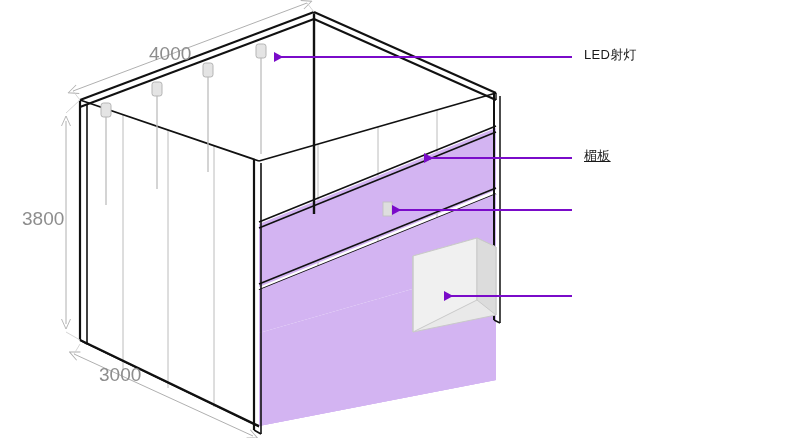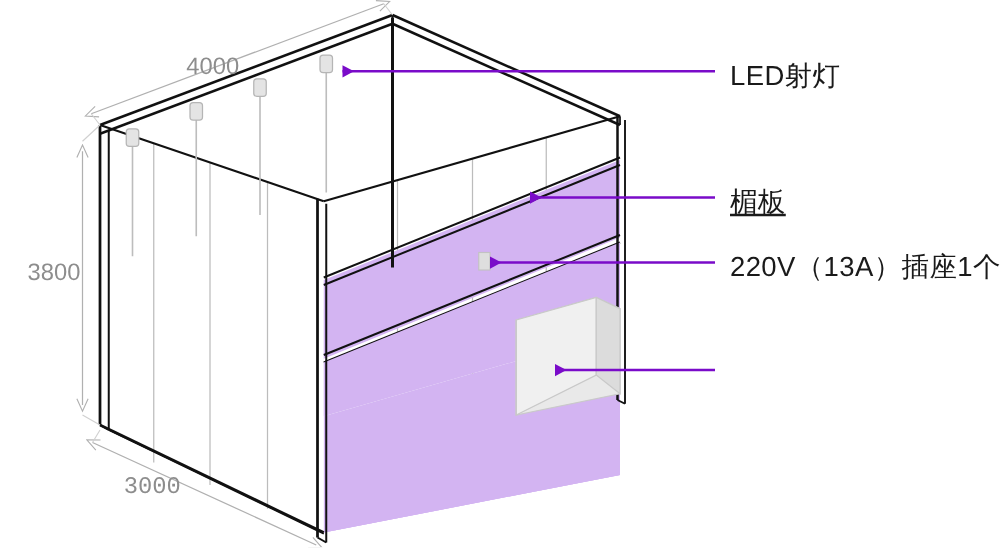--- a/index.html
+++ b/index.html
@@ -19,21 +19,21 @@
   #booth-svg {
     position: absolute;
     left: 0;
     top: 0;
     width: 802px;
     height: 438px;
   }
   .anno-label {
     position: absolute;
     font-family: "Liberation Sans", "DejaVu Sans", sans-serif;
-    font-size: 22px;
+    font-size: 13px;
     color: #1a1a1a;
     white-space: nowrap;
     letter-spacing: 0.3px;
   }
   .dim-label {
     position: absolute;
     font-family: "Liberation Sans", "DejaVu Sans", sans-serif;
     font-size: 19px;
     color: #8d8d8d;
     white-space: nowrap;
@@ -198,22 +198,21 @@
     <g>
       <line x1="556" y1="296" x2="428" y2="296" stroke="#7A0BC9" stroke-width="2.1" marker-end="url(#arrowLeft)"></line>
     </g>
 
   </svg>
 
   <div class="dim-label" style="left:133px; top:43px;">4000</div>
 
   <div class="dim-label" style="left:6px; top:208px;">3800</div>
 
-  <div class="dim-label" style="left:83px; top:378px;font-family:Liberation Mono, monospace;">3000</div>
+  <div class="dim-label" style="left:83px; top:364px;">3000</div>
 
   <div class="anno-label" style="left:568px; top:46px;">LED射灯</div>
 
   <div class="anno-label" style="left:568px; top:147px;text-decoration:underline;">楣板</div>
 
-  <div class="anno-label" style="left:568px; top:199px;">220V（13A）插座1个</div>
 
 
 </div>
 
 </body></html>

